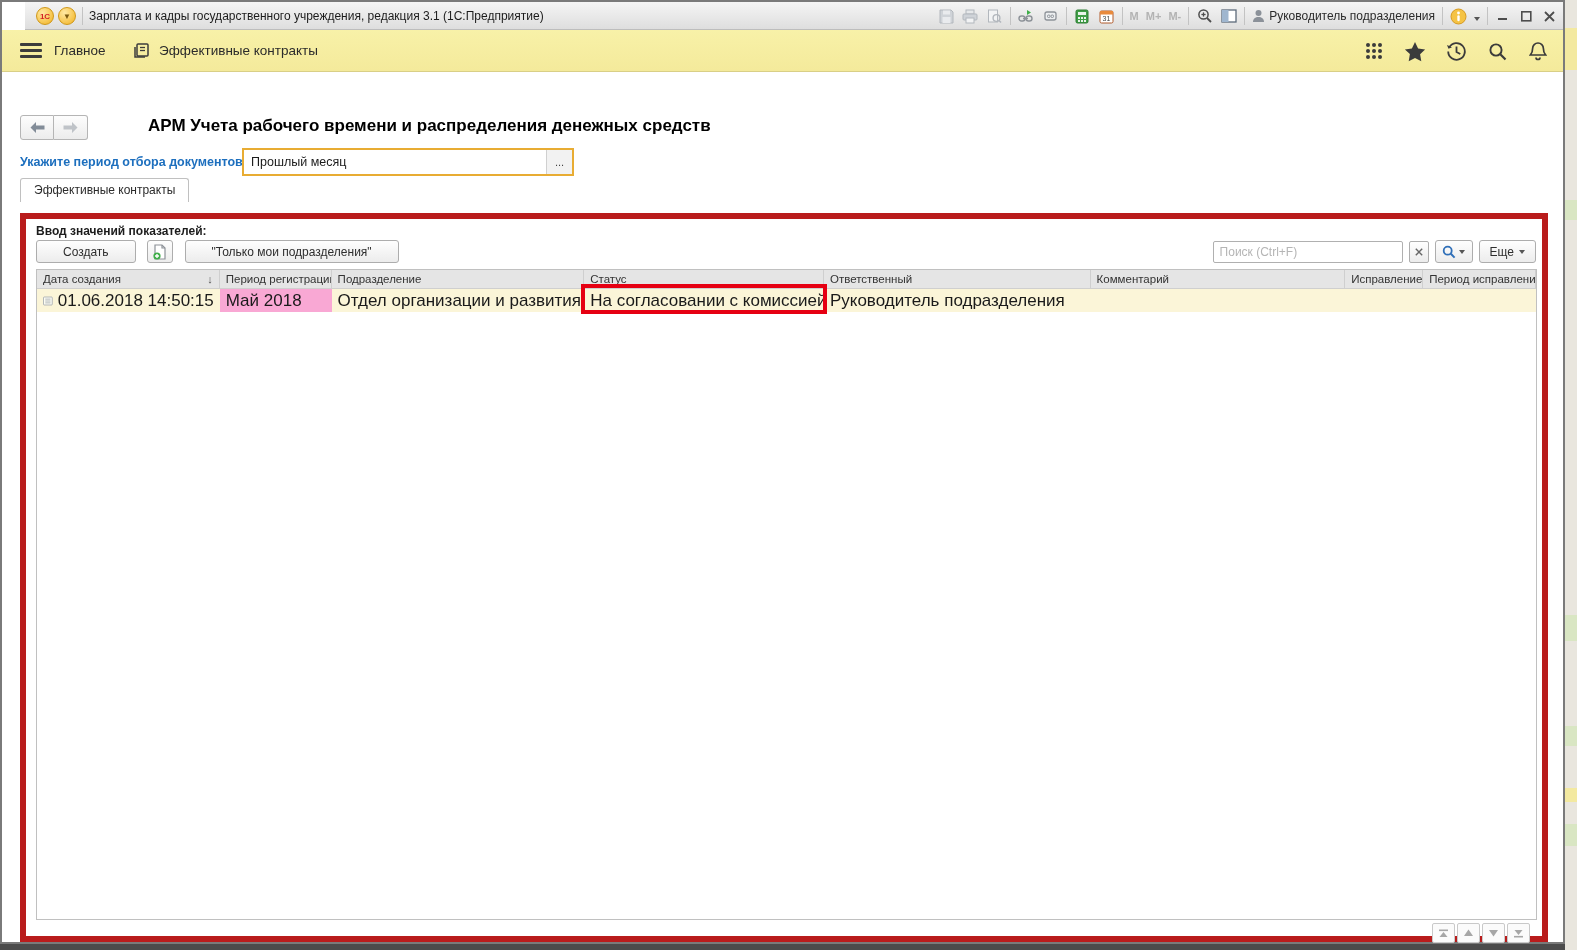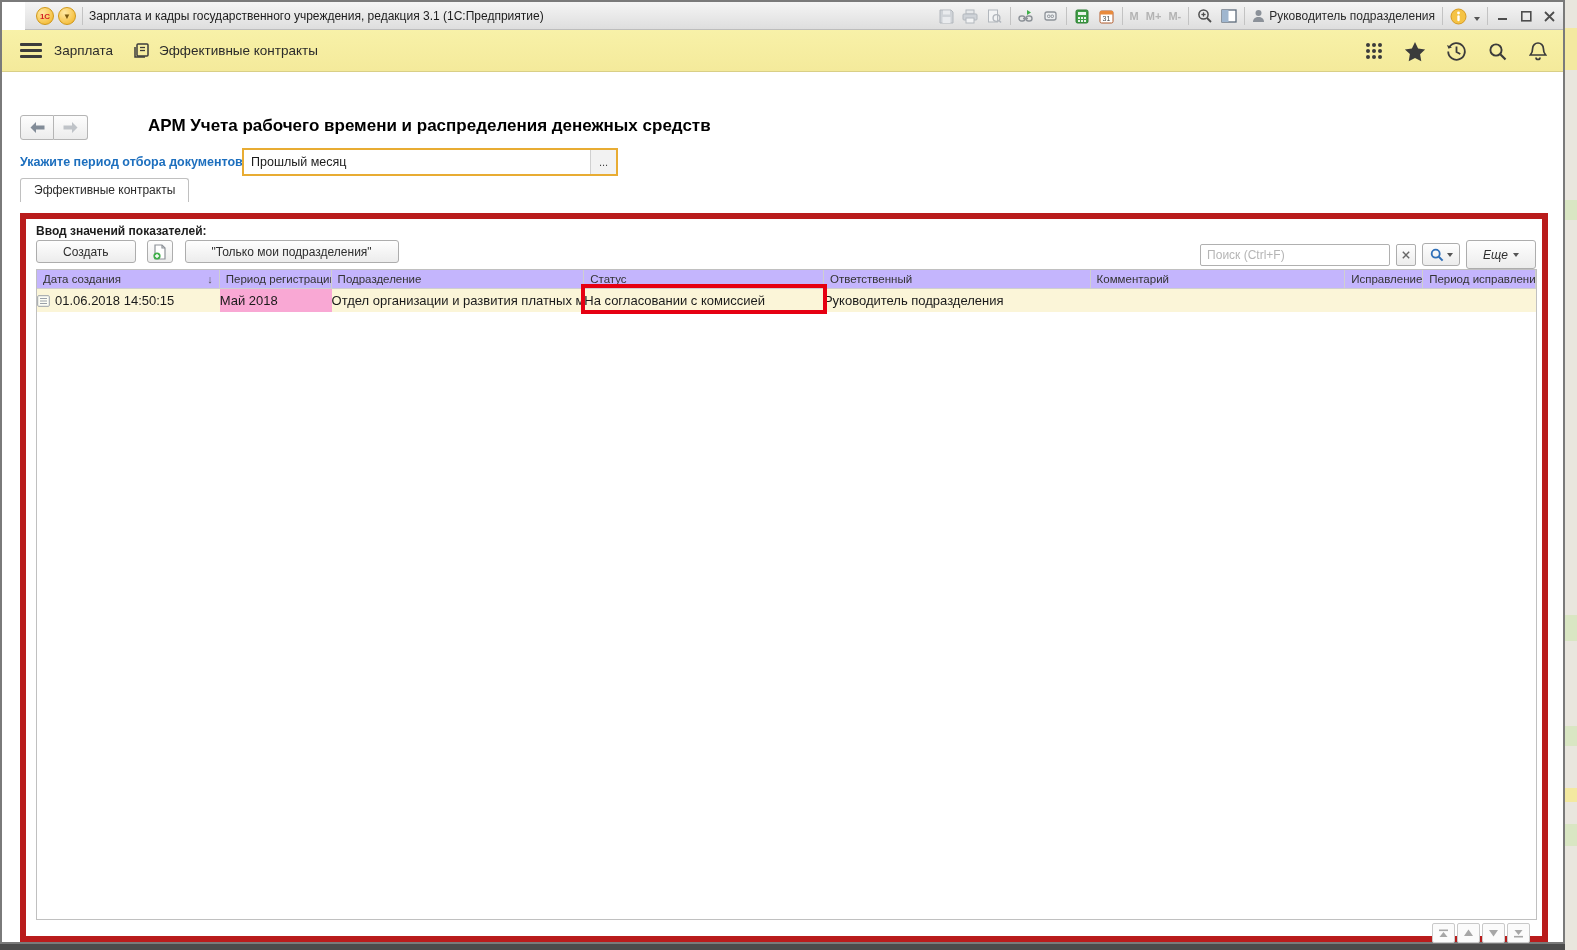--- a/index.html
+++ b/index.html
@@ -52,21 +52,21 @@
   .navgroup{position:absolute;left:18px;top:13px;display:flex;}
   .navbtn{width:34px;height:25px;background:linear-gradient(#fdfdfd,#ececec);
     border:1px solid #b5b5b5;display:flex;align-items:center;justify-content:center;
     font-size:15px;cursor:pointer;}
   .navbtn.back{border-radius:3px 0 0 3px;color:#79828e;}
   .navbtn.fwd{border-radius:0 3px 3px 0;border-left:none;color:#bcc0c5;}
 
   .page-title{position:absolute;left:146px;top:14px;font-size:17px;font-weight:bold;color:#000;}
 
   .filter-label{position:absolute;left:18px;top:53px;font-size:12.5px;font-weight:bold;color:#1d6fbe;}
-  .filter-group{position:absolute;left:240px;top:46px;width:376px;height:28px;
+  .filter-group{position:absolute;left:240px;top:46px;width:332px;height:28px;
     border:2px solid #e8ac33;display:flex;background:#404040;}
   .filter-input{flex:1;border:none;outline:none;font-size:12.5px;padding:0 7px;
     font-family:"Liberation Sans",sans-serif;color:#1c1c1c;background:#fff;}
   .filter-more{width:26px;border:none;border-left:1px solid #d0d0d0;background:#f2f2f2;
     font-size:11px;color:#444;cursor:pointer;line-height:10px;}
 
   .ec-tab{position:absolute;left:18px;top:76px;height:24px;padding:0 13px;background:#fff;
     border:1px solid #c0c0c0;border-bottom:none;border-radius:3px 3px 0 0;
     font-size:12px;color:#2b2b2b;line-height:23px;z-index:2;cursor:pointer;}
 
@@ -81,30 +81,30 @@
   .btn.iconbtn{width:26px;padding:0;margin-left:7px;}
   .btn.wide{margin-left:7px;}
   .toolbar-right{position:absolute;right:0;top:0;display:flex;align-items:center;gap:6px;}
   .search-box{width:190px;height:22px;border:1px solid #b0b0b0;border-radius:2px;
     font-size:12px;padding:0 6px;color:#333;outline:none;font-family:"Liberation Sans",sans-serif;}
   .search-box::placeholder{color:#b5b5b5;}
   .xbtn{width:20px;height:22px;padding:0;border-radius:2px;}
   .sdd{width:38px;height:23px;padding:0;display:inline-flex;gap:3px;}
   .caret{width:0;height:0;border-left:3.5px solid transparent;border-right:3.5px solid transparent;
     border-top:4px solid #555;display:inline-block;}
-  .more-btn{height:29px;padding:0 16px;display:inline-flex;gap:5px;font-style:italic;}
+  .more-btn{height:23px;padding:0 10px;display:inline-flex;gap:5px;}
 
   
   .grid{position:absolute;left:10px;top:50px;width:1501px;height:651px;border:1px solid #c0c0c0;background:#fff;}
-  .g-head{display:flex;height:19px;background:#c4b5fd;}
+  .g-head{display:flex;height:19px;background:#e5e5e5;}
   .g-head .cell{border-right:1px solid #cfcfcf;border-bottom:1px solid #cfcfcf;
     font-size:11.5px;color:#333;line-height:18px;padding:0 6px;white-space:nowrap;overflow:hidden;
     display:flex;justify-content:space-between;align-items:center;}
   .g-row{display:flex;height:23px;background:#fbf5d8;}
-  .g-row .cell{font-size:13px;color:#1a1a1a;line-height:23px;padding:0 0;
+  .g-row .cell{font-size:17px;color:#1a1a1a;line-height:23px;padding:0 6px;
     white-space:nowrap;overflow:hidden;display:flex;align-items:center;gap:5px;}
   .c0{width:183px;} .c1{width:112px;} .c2{width:253px;} .c3{width:240px;}
   .c4{width:267px;} .c5{width:255px;} .c6{width:78px;} .c7{width:113px;}
   .cell-period{background:#f9a8d4;}
   .status-box{position:absolute;left:544px;top:14px;width:246px;height:30px;
     border:4px solid #e60012;pointer-events:none;z-index:6;}
   .sort-arrow{font-size:11px;color:#555;}
 
   .navpad{position:absolute;right:12px;top:704px;display:flex;gap:2px;}
   .npbtn{width:23px;height:20px;border:1px solid #c9c9c9;background:#fbfbfb;border-radius:2px;
@@ -244,21 +244,21 @@
       </span>
     </div>
   </div>
 
   <div class="appbar">
     <div class="hamburger">
         <div></div>
         <div></div>
         <div></div>
       </div>
-    <div class="appbar-item" style="left:52px;">Зарплата</div>
+    <div class="appbar-item" style="left:52px;">Главное</div>
     <div class="abs" style="left:130px;top:12px;">
       <svg width="18" height="18" viewBox="0 0 18 18">
           <rect x="5" y="2" width="11" height="12" rx="1" fill="none" stroke="#3c3c3c" stroke-width="1.5"></rect>
           <path d="M3 5v10h10" fill="none" stroke="#3c3c3c" stroke-width="1.5"></path>
           <line x1="8" y1="5.5" x2="13" y2="5.5" stroke="#3c3c3c" stroke-width="1.3"></line>
           <line x1="8" y1="8.5" x2="13" y2="8.5" stroke="#3c3c3c" stroke-width="1.3"></line>
         </svg>
     </div>
     <div class="appbar-item" style="left:157px;">Эффективные контракты</div>
 

